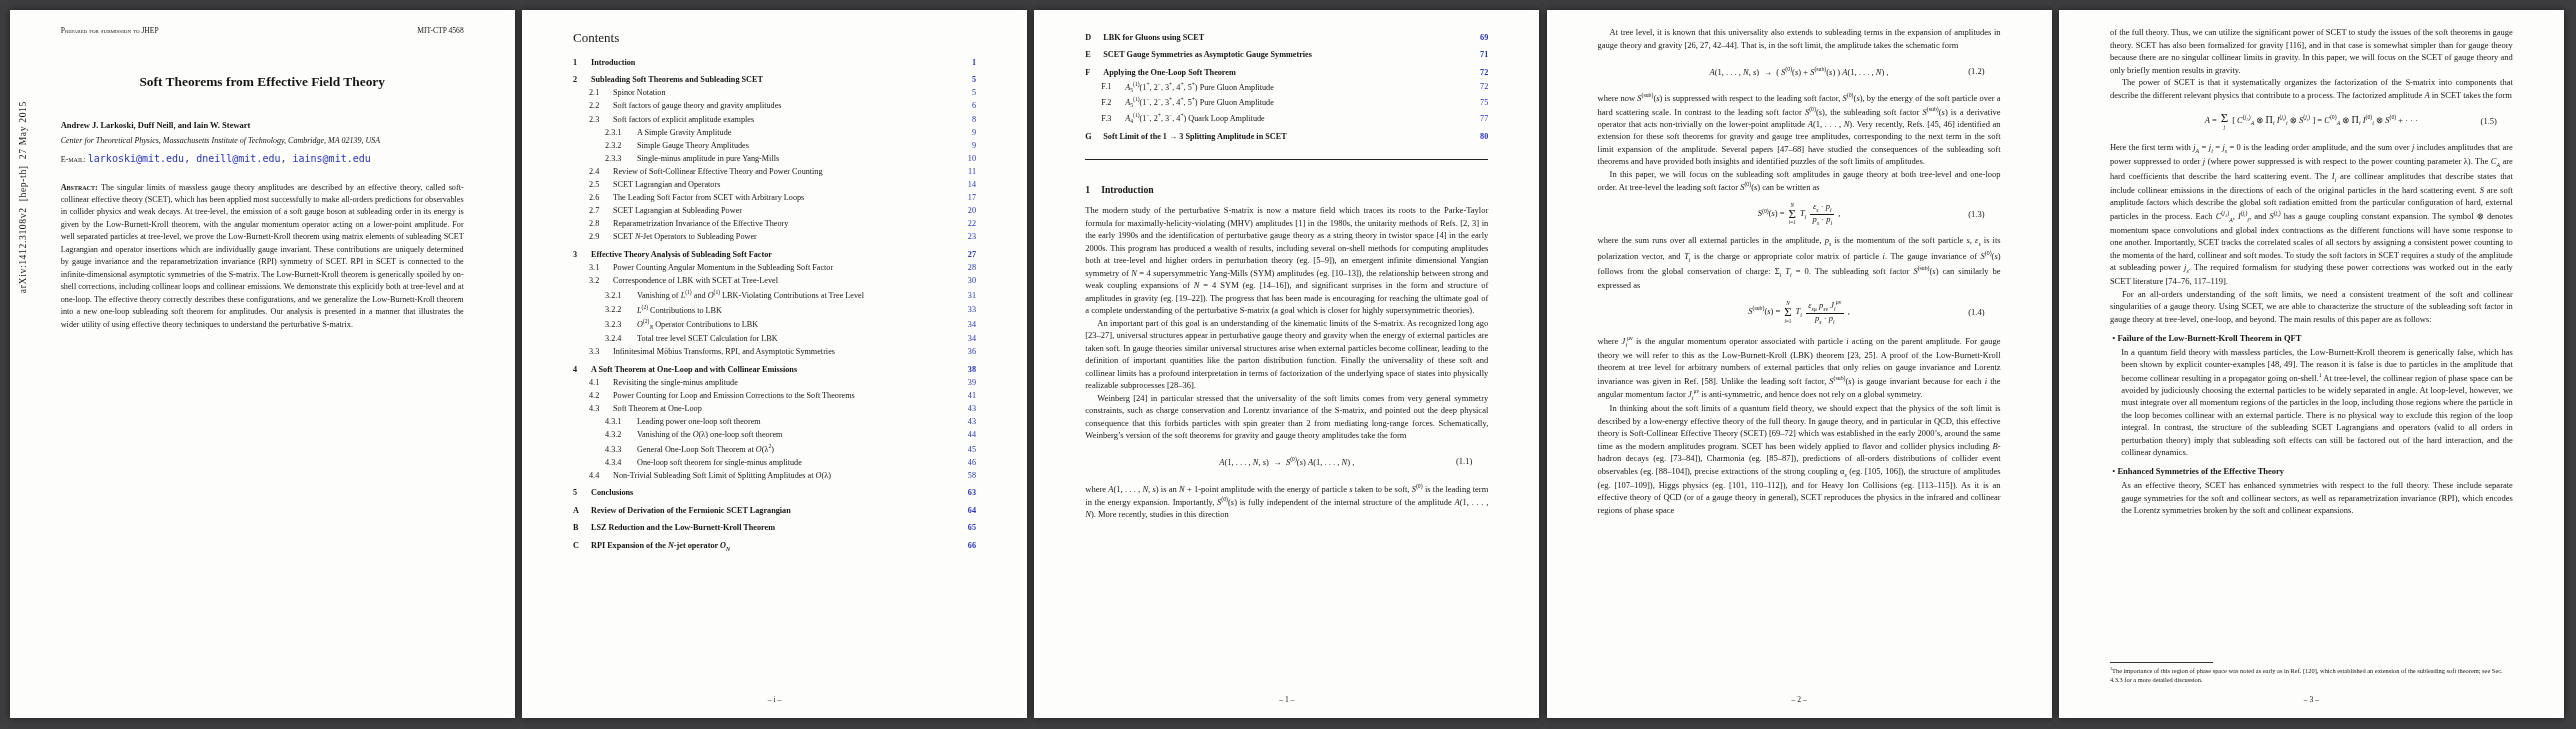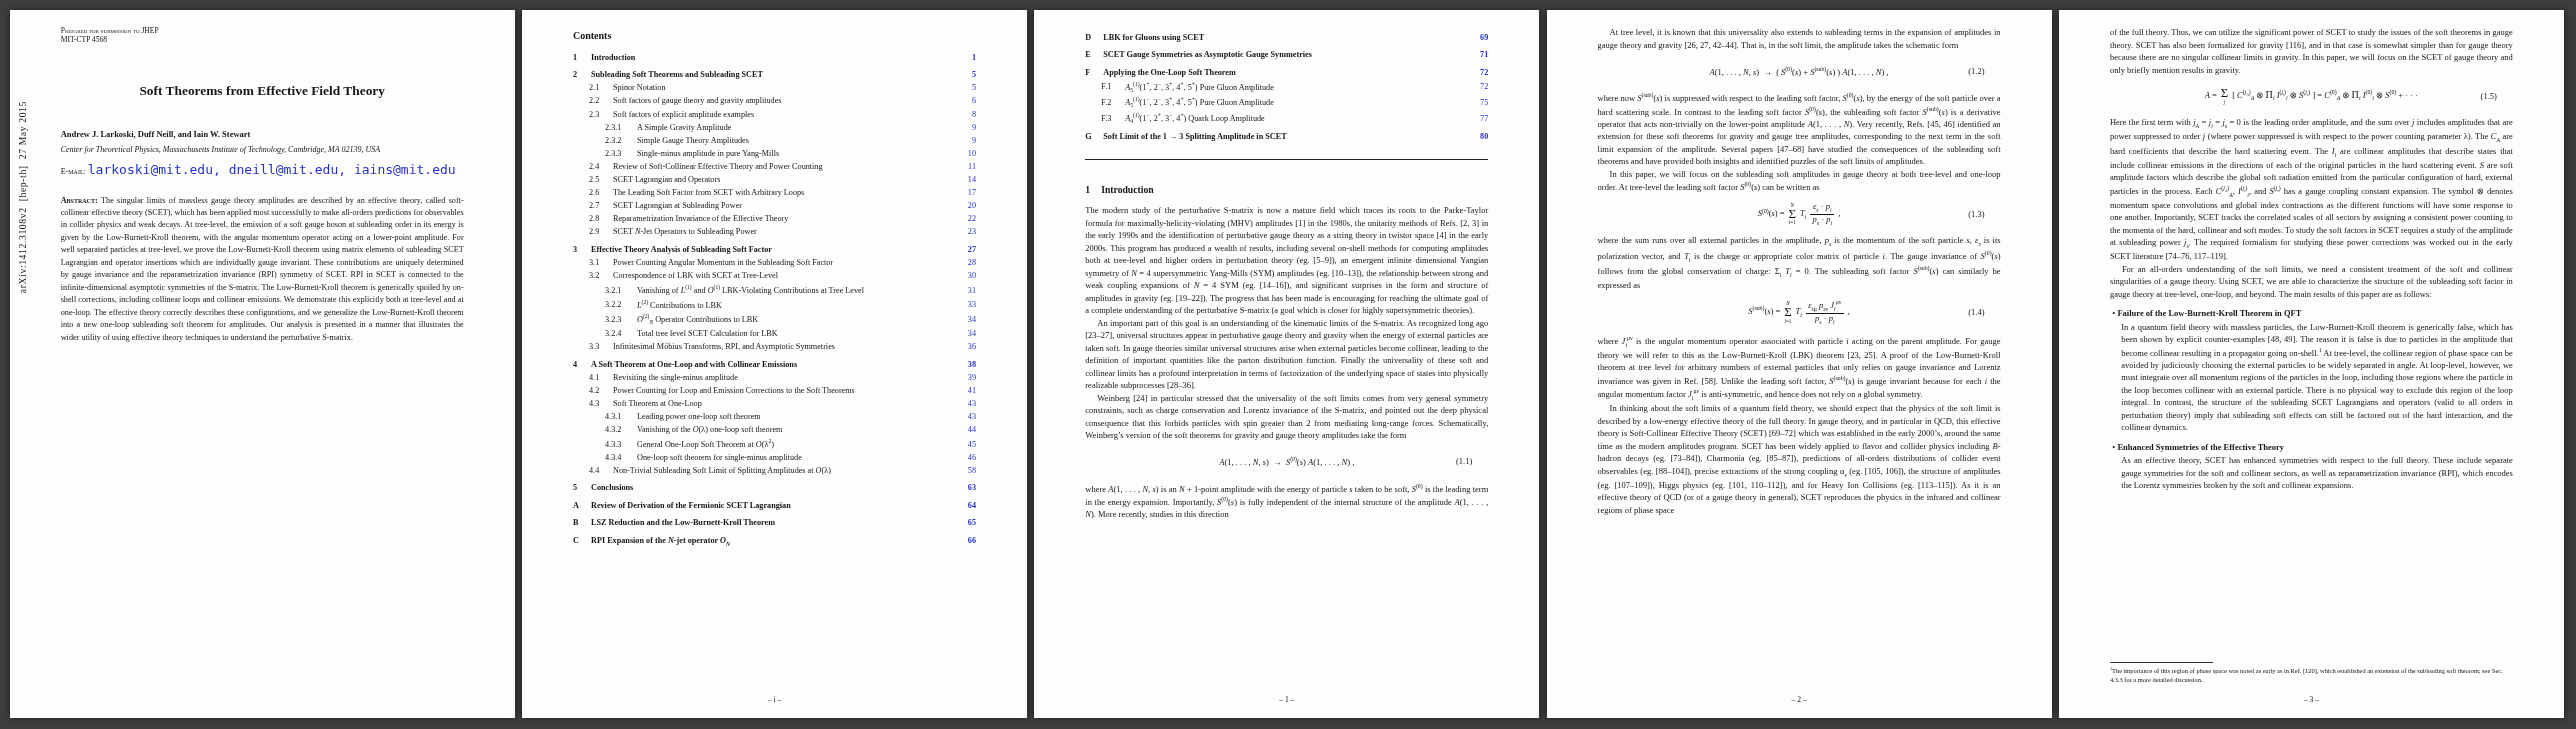--- a/index.html
+++ b/index.html
@@ -18,37 +18,37 @@
   .pages{display:flex;gap:7.3px;padding:10.3px 9.7px;box-sizing:border-box;height:100%;}
   .page{
     position:relative;flex:0 0 505px;width:505px;height:708px;
     background:var(--paper);
     box-shadow:0 0 7.3px rgba(0,0,0,.55);
     overflow:hidden;
   }
   .inner{padding:16px 51px 0;box-sizing:border-box;height:100%;overflow:hidden;}
 
   
-  .tp-header{display:flex;justify-content:space-between;font-variant:small-caps;font-size:7.6px;flex-direction:column;}
+  .tp-header{display:flex;justify-content:space-between;font-variant:small-caps;font-size:7.6px;}
   .tp-title{font-size:13.4px;font-weight:bold;margin:39px 0 0;line-height:1.25;text-align:center;}
   .tp-authors{margin-top:29px;font-weight:bold;font-size:8.5px;}
   .tp-affil{margin-top:5.5px;font-style:italic;font-size:8px;}
   .tp-email{margin-top:8px;font-size:8px;}
   .tp-email .lbl{font-variant:small-caps;}
-  .tp-email .addr{font-family:"DejaVu Sans Mono", monospace;font-size:13px;color:var(--link);}
+  .tp-email .addr{font-family:"DejaVu Sans Mono", monospace;font-size:10px;color:var(--link);}
   .tp-abstract{margin-top:18px;font-size:8.2px;line-height:1.52;text-align:justify;}
   .abs-label{font-variant:small-caps;font-weight:bold;}
   .arxiv-stamp{
     position:absolute;left:7.3px;top:91px;
     writing-mode:vertical-rl;transform:rotate(180deg);
     font-size:9.7px;letter-spacing:0.6px;color:#1c1c1c;white-space:nowrap;
   }
 
   
-  .contents-title{font-size:10px;font-weight:bold;margin:3.6px 0 11px;}
+  .contents-title{font-size:13px;font-weight:normal;margin:3.6px 0 11px;}
   .toc{font-size:8.2px;line-height:1.45;}
   .toc-row{display:flex;align-items:baseline;margin-top:1.2px;}
   .toc-row.lvl1{font-weight:bold;margin-top:5.5px;}
   .toc-row.lvl2{padding-left:16px;}
   .toc-row.lvl3{padding-left:32px;}
   .toc-num{flex:0 0 auto;}
   .lvl1 .toc-num{width:18px;}
   .lvl2 .toc-num{width:24px;}
   .lvl3 .toc-num{width:32px;}
   .toc-label{flex:1 1 auto;padding-right:24px;}
@@ -383,20 +383,21 @@
           <div class="par ind">In thinking about the soft limits of a quantum field theory, we should expect that the physics of the soft limit is described by a low-energy effective theory of the full theory. In gauge theory, and in particular in QCD, this effective theory is Soft-Collinear Effective Theory (SCET) [69–72] which was established in the early 2000’s, around the same time as the modern amplitudes program. SCET has been widely applied to flavor and collider physics including <i>B</i>-hadron decays (eg. [73–84]), Charmonia (eg. [85–87]), predictions of all-orders distributions of collider event observables (eg. [88–104]), precise extractions of the strong coupling α<sub><i>s</i></sub> (eg. [105, 106]), the structure of amplitudes (eg. [107–109]), Higgs physics (eg. [101, 110–112]), and for Heavy Ion Collisions (eg. [113–115]). As it is an effective theory of QCD (or of a gauge theory in general), SCET reproduces the physics in the infrared and collinear regions of phase space</div>
         </div>
     </div>
     <div class="page-footer">– 2 –</div>
   </section>
 
   <section class="page">
     <div class="inner">
       <div class="content clamp" id="content-p3">
           <div class="par">of the full theory. Thus, we can utilize the significant power of SCET to study the issues of the soft theorems in gauge theory. SCET has also been formalized for gravity [116], and in that case is somewhat simpler than for gauge theory because there are no singular collinear limits in gravity. In this paper, we will focus on the SCET of gauge theory and only briefly mention results in gravity.</div>
+          <div class="par ind">The power of SCET is that it systematically organizes the factorization of the S-matrix into components that describe the different relevant physics that contribute to a process. The factorized amplitude <i>A</i> in SCET takes the form</div>
           <div class="eq">
             <span class="eq-body"><i>A</i> = <span class="sumop">
                 <span class="ssym">Σ</span>
                 <span class="slim"><i>j</i></span>
               </span> [ <i>C</i><sup>(<i>j</i><sub><i>A</i></sub>)</sup><sub><i>A</i></sub> ⊗ <span class="prod">Π</span><sub><i>i</i></sub> <i>I</i><sup>(<i>j</i><sub><i>i</i></sub>)</sup><sub><i>i</i></sub> ⊗ <i>S</i><sup>(<i>j</i><sub><i>s</i></sub>)</sup> ] = <i>C</i><sup>(0)</sup><sub><i>A</i></sub> ⊗ <span class="prod">Π</span><sub><i>i</i></sub> <i>I</i><sup>(0)</sup><sub><i>i</i></sub> ⊗ <i>S</i><sup>(0)</sup> + · · ·</span>
             <span class="eq-num">(1.5)</span>
           </div>
           <div class="par">Here the first term with <i>j</i><sub><i>A</i></sub> = <i>j</i><sub><i>i</i></sub> = <i>j</i><sub><i>s</i></sub> = 0 is the leading order amplitude, and the sum over <i>j</i> includes amplitudes that are power suppressed to order <i>j</i> (where power suppressed is with respect to the power counting parameter λ). The <i>C</i><sub><i>A</i></sub> are hard coefficients that describe the hard scattering event. The <i>I</i><sub><i>i</i></sub> are collinear amplitudes that describe states that include collinear emissions in the directions of each of the original particles in the hard scattering event. <i>S</i> are soft amplitude factors which describe the global soft radiation emitted from the particular configuration of hard, external particles in the process. Each <i>C</i><sup>(<i>j</i><sub><i>A</i></sub>)</sup><sub><i>A</i></sub>, <i>I</i><sup>(<i>j</i><sub><i>i</i></sub>)</sup><sub><i>i</i></sub>, and <i>S</i><sup>(<i>j</i><sub><i>s</i></sub>)</sup> has a gauge coupling constant expansion. The symbol ⊗ denotes momentum space convolutions and global index contractions as the different functions will have some response to one another. Importantly, SCET tracks the correlated scales of all sectors by assigning a consistent power counting to the momenta of the hard, collinear and soft modes. To study the soft factors in SCET requires a study of the amplitude at subleading power <i>j</i><sub><i>s</i></sub>. The required formalism for studying these power corrections was worked out in the early SCET literature [74–76, 117–119].</div>
           <div class="par ind">For an all-orders understanding of the soft limits, we need a consistent treatment of the soft and collinear singularities of a gauge theory. Using SCET, we are able to characterize the structure of the subleading soft factor in gauge theory at tree-level, one-loop, and beyond. The main results of this paper are as follows:</div>
           <div class="bullet">

